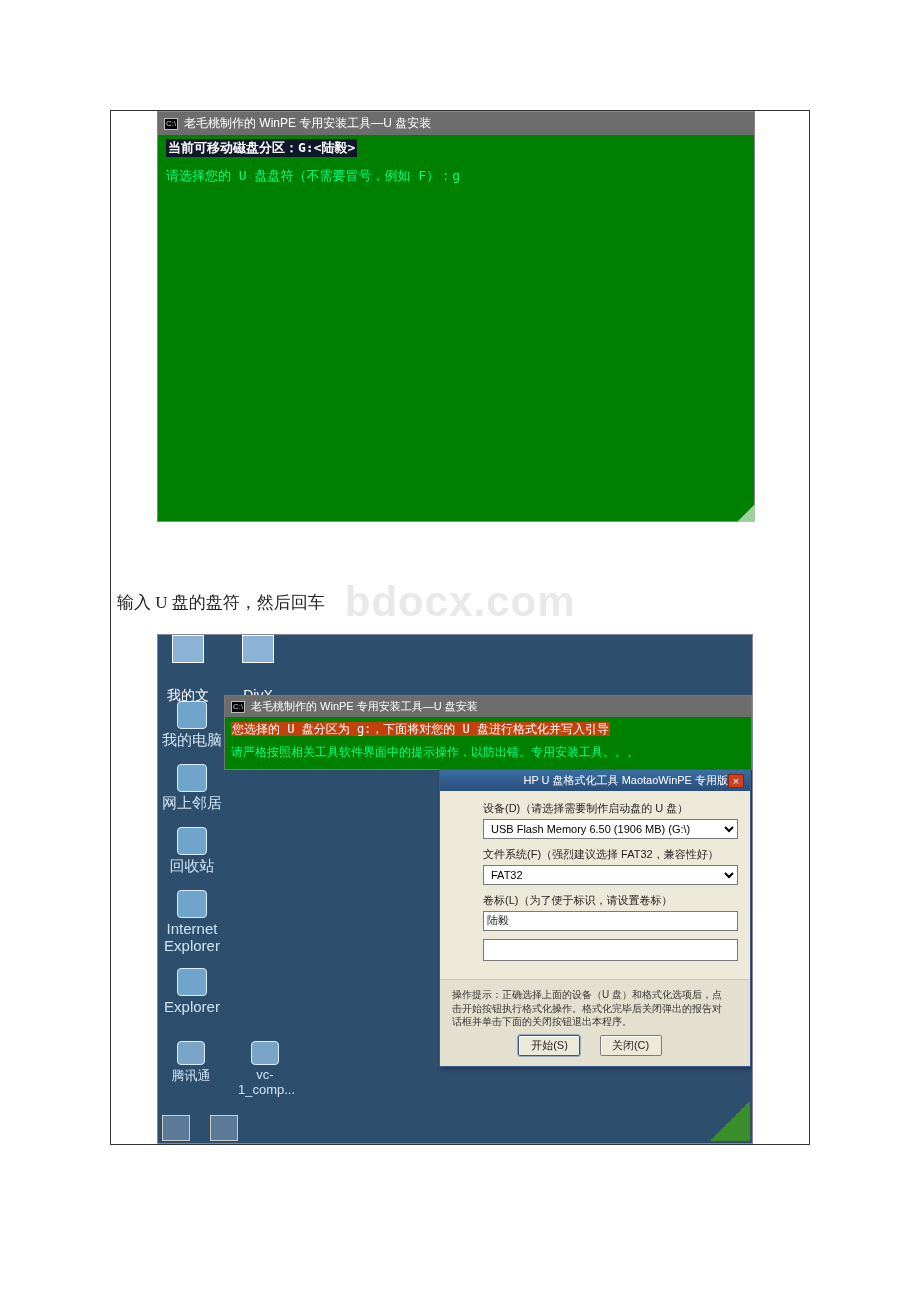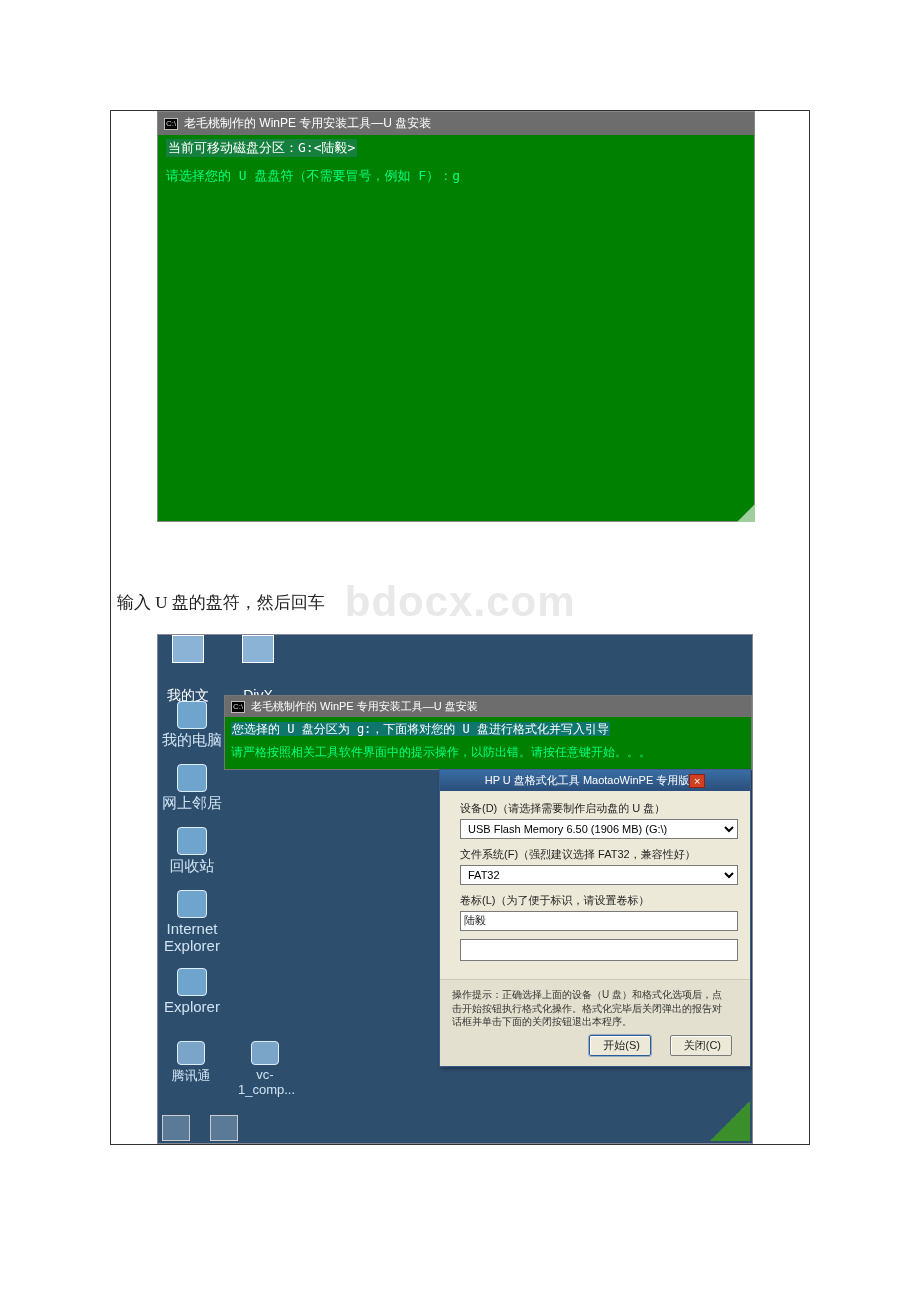--- a/index.html
+++ b/index.html
@@ -41,24 +41,25 @@
     .console-body {
       background: #008000;
       height: 386px;
       padding: 4px 8px;
       color: #fff;
       font-family: "SimSun","NSimSun",monospace;
       font-size: 13px;
       position: relative;
     }
     .console-body .line1 {
-      background: #15803d;
+      background: #0f172a;
       color: #fff;
       display: inline-block;
       padding: 0 2px;
+      font-weight: bold;
     }
     .console-body .line2 { color: #00ff7f; margin-top: 10px; }
     .page-fold {
       position:absolute; right:-1px; bottom:-1px;
       width:0;height:0;
       border-left:18px solid transparent;
       border-bottom:18px solid #9fcf9f;
     }
 
     
@@ -117,59 +118,59 @@
     .inner-console .ttl {
       background:#6d6d6d;color:#fff;font-size:11px;
       padding:3px 6px;display:flex;gap:6px;align-items:center;
     }
     .inner-console .body {
       background:#008000;color:#00ff7f;
       font-family:"SimSun",monospace;font-size:12px;
       padding:4px 6px 8px 6px;
     }
     .inner-console .body .white { color:#fff; }
-    .inner-console .body .hl { background:#0f766e;color:#fff;padding:0 1px; }
+    .inner-console .body .hl { background:#c2410c;color:#fff;padding:0 1px; }
 
     
     .dialog {
       position:absolute; left:281px; top:134px;
       width:312px;
       background:#ece9d8;
       border:1px solid #3a5a8a;
       font-size:11px;
       color:#222;
       box-shadow: 2px 2px 4px rgba(0,0,0,0.3);
     }
     .dialog .dlg-title {
       background: linear-gradient(#3a6ea5,#2a4e7a);
       color:#fff; font-size:11px;
       padding:3px 6px;
-      display:flex;justify-content:center;align-items:center;
+      display:flex;justify-content:flex-end;align-items:center;
     }
     .dlg-close {
       width:16px;height:14px;background:#d04020;color:#fff;
       font-size:11px;line-height:13px;text-align:center;
       border:1px solid #902010;
     }
-    .dlg-body { padding:10px 12px 10px 20px; }
+    .dlg-body { padding:10px 12px 10px 28px;margin-left:15px; }
     .dlg-body .row { margin-bottom:8px; }
     .dlg-body .lbl { font-size:11px; margin-bottom:3px; }
     .dlg-body select, .dlg-body .tbox {
       width:100%; height:20px;
       font-size:11px; background:#fff;
       border:1px solid #7a7a7a;
       padding:1px 3px;
       font-family: Arial, "SimSun", sans-serif;
     }
     .dlg-foot {
       background:#e3e0cf; padding:8px 10px 10px 0;
       border-top:1px solid #cfcab4;
     }
     .hint { font-size:10px; color:#333; padding:0 12px 6px 12px; line-height:1.35; }
-    .btn-row { text-align:right; }
+    .btn-row { text-align:center; }
     .btn {
       display:inline-block; min-width:62px;
       padding:2px 10px; margin:0 8px;
       background:#ece9d8; font-size:11px;
       border:1px solid #7a7a7a;
       border-radius:2px;
       box-shadow: inset 1px 1px 0 #fff;
     }
     .btn.primary { border:1px solid #2a5aa0; outline:1px solid #9ab; }
 
@@ -257,21 +258,21 @@
         </div>
       </div>
 
       <div class="inner-console">
         <div class="ttl">
           <span class="cmd-icon">C:\</span>
           <span>老毛桃制作的 WinPE 专用安装工具—U 盘安装</span>
         </div>
         <div class="body">
           <div><span class="hl white">您选择的 U 盘分区为 g:，下面将对您的 U 盘进行格式化并写入引导</span></div>
-          <div style="margin-top:6px;">请严格按照相关工具软件界面中的提示操作，以防出错。请按任意键开始。。。</div>
+          <div style="margin-top:6px;">请严格按照相关工具软件界面中的提示操作，以防出错。专用安装工具。。。</div>
         </div>
       </div>
 
       <div class="dialog">
         <div class="dlg-title">
           <span>HP U 盘格式化工具 MaotaoWinPE 专用版</span>
           <span class="dlg-close">×</span>
         </div>
         <div class="dlg-body">
           <div class="row">

